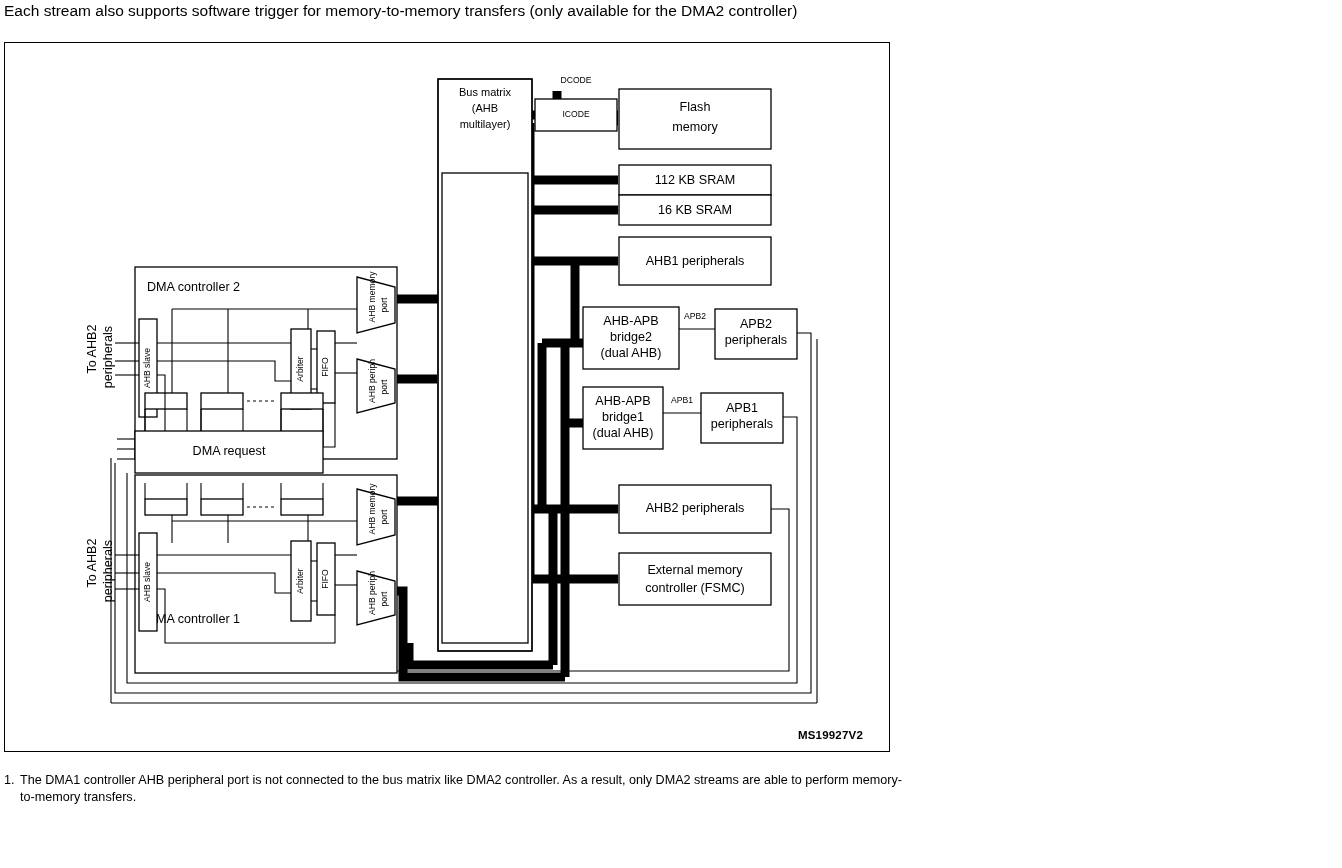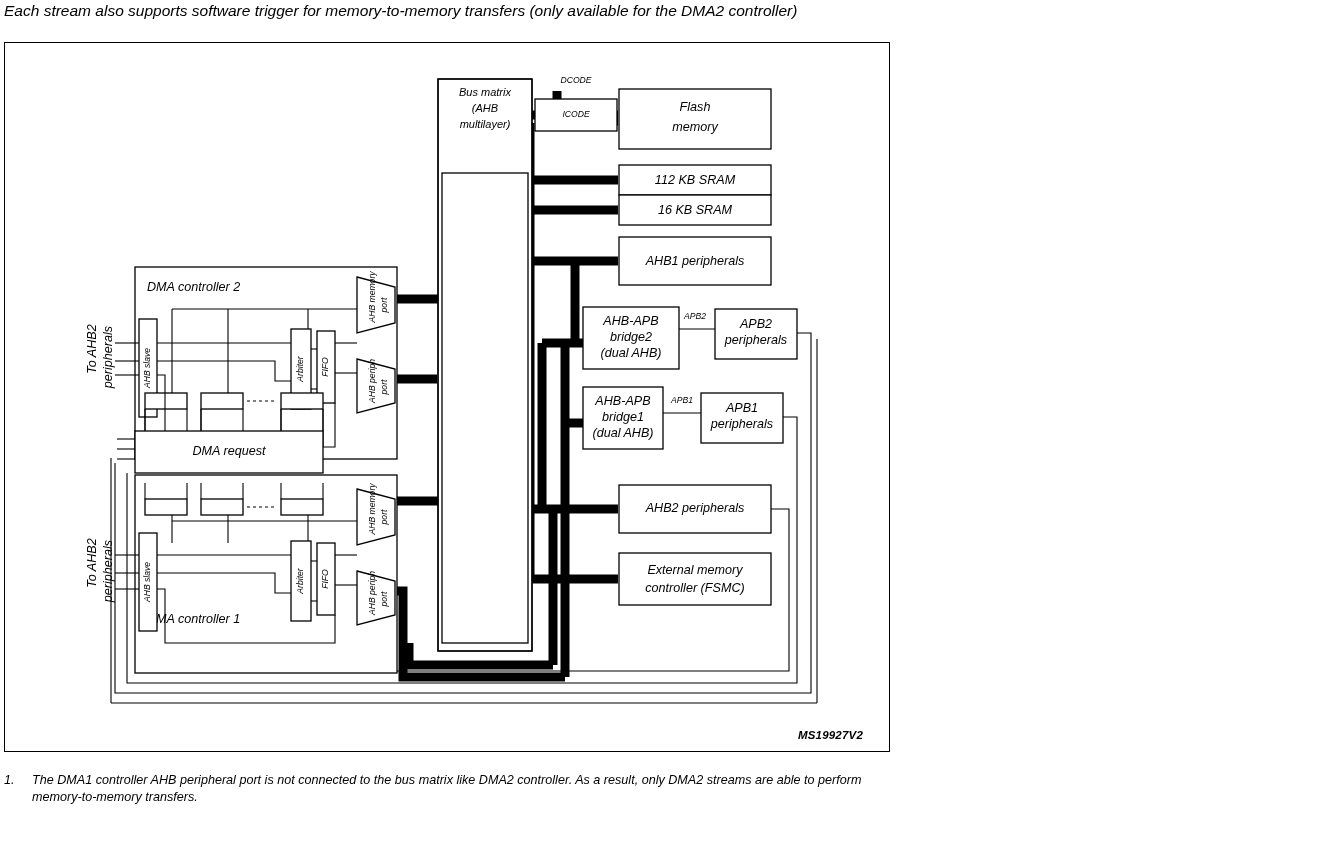--- a/index.html
+++ b/index.html
@@ -13,21 +13,20 @@
     font-family: "Liberation Sans", sans-serif;
     color: #000000;
     position: relative;
     overflow: hidden;
   }
   .page {
     position: absolute;
     left: 0; top: 0;
     width: 1342px;
     height: 774px;
-    font-style: italic;
   }
   .intro {
     position: absolute;
     left: 4px;
     top: 0px;
     width: 900px;
     font-size: 15.5px;
     line-height: 21px;
     color: #000;
   }
@@ -58,21 +57,21 @@
     font-size: 12.6px;
     line-height: 17px;
   }
   .footnote .num {
     position: absolute;
     left: 0;
     top: 0;
   }
   .footnote .txt {
     display: block;
-    margin-left: 28px;
+    margin-left: 16px;
   }
 
   
   svg.diagram {
     position: absolute;
     left: 0; top: 0;
     width: 886px;
     height: 710px;
   }
   .box {

